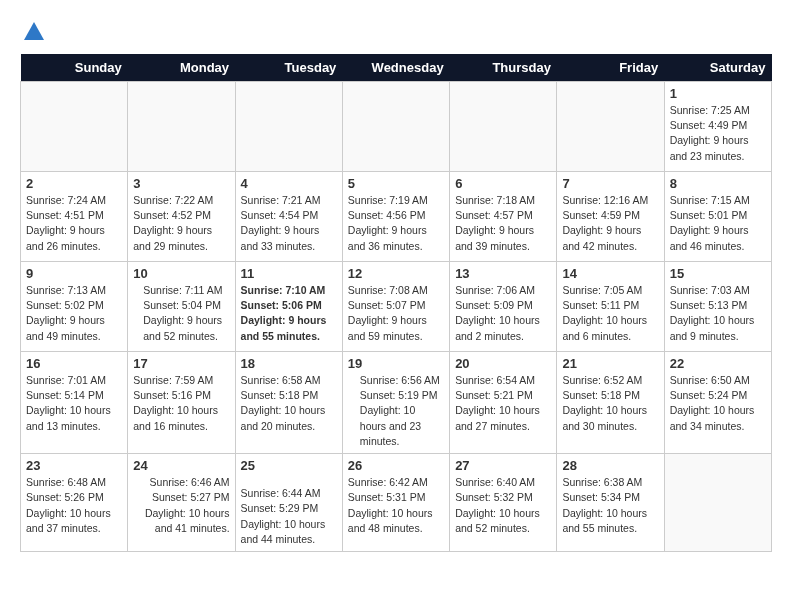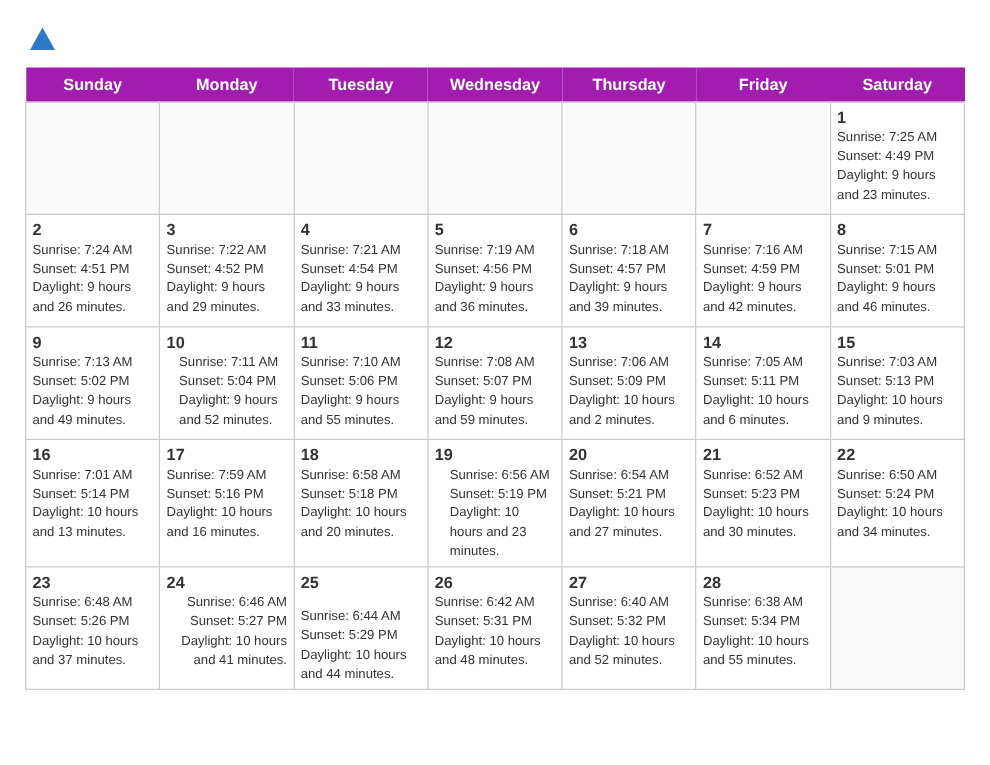--- a/index.html
+++ b/index.html
@@ -46,23 +46,23 @@
     .location {
       font-size: 15px;
       color: #444;
     }
     table {
       width: 100%;
       border-collapse: collapse;
       table-layout: fixed;
     }
     th {
-      background-color: #a21caf;
+      background-color: #0f172a;
       color: #fff;
-      text-align: center;
+      text-align: right;
       padding: 6px 6px;
       font-size: 13px;
       font-weight: bold;
     }
     td {
       border: 1px solid #ccc;
       vertical-align: top;
       padding: 4px 5px;
       height: 90px;
       font-size: 10.5px;
@@ -159,21 +159,21 @@
 Daylight: 9 hours and 36 minutes.</div>
         </td>
         <td>
           <span class="day-num">6</span>
           <div class="day-info" style="white-space: pre-line;">Sunrise: 7:18 AM
 Sunset: 4:57 PM
 Daylight: 9 hours and 39 minutes.</div>
         </td>
         <td>
           <span class="day-num">7</span>
-          <div class="day-info" style="white-space: pre-line;">Sunrise: 7:16 AM
+          <div class="day-info" style="white-space: pre-line;">Sunrise: 12:16 AM
 Sunset: 4:59 PM
 Daylight: 9 hours and 42 minutes.</div>
         </td>
         <td>
           <span class="day-num">8</span>
           <div class="day-info" style="white-space: pre-line;">Sunrise: 7:15 AM
 Sunset: 5:01 PM
 Daylight: 9 hours and 46 minutes.</div>
         </td>
       </tr>
@@ -185,21 +185,21 @@
 Daylight: 9 hours and 49 minutes.</div>
         </td>
         <td>
           <span class="day-num">10</span>
           <div class="day-info" style="white-space: pre-line; margin-left: 10px;">Sunrise: 7:11 AM
 Sunset: 5:04 PM
 Daylight: 9 hours and 52 minutes.</div>
         </td>
         <td>
           <span class="day-num">11</span>
-          <div class="day-info" style="white-space: pre-line;">Sunrise: 7:10 AM
+          <div class="day-info" style="white-space: pre-line; font-weight: bold;">Sunrise: 7:10 AM
 Sunset: 5:06 PM
 Daylight: 9 hours and 55 minutes.</div>
         </td>
         <td>
           <span class="day-num">12</span>
           <div class="day-info" style="white-space: pre-line;">Sunrise: 7:08 AM
 Sunset: 5:07 PM
 Daylight: 9 hours and 59 minutes.</div>
         </td>
         <td>
@@ -248,21 +248,21 @@
         </td>
         <td>
           <span class="day-num">20</span>
           <div class="day-info" style="white-space: pre-line;">Sunrise: 6:54 AM
 Sunset: 5:21 PM
 Daylight: 10 hours and 27 minutes.</div>
         </td>
         <td>
           <span class="day-num">21</span>
           <div class="day-info" style="white-space: pre-line;">Sunrise: 6:52 AM
-Sunset: 5:23 PM
+Sunset: 5:18 PM
 Daylight: 10 hours and 30 minutes.</div>
         </td>
         <td>
           <span class="day-num">22</span>
           <div class="day-info" style="white-space: pre-line;">Sunrise: 6:50 AM
 Sunset: 5:24 PM
 Daylight: 10 hours and 34 minutes.</div>
         </td>
       </tr>
       <tr>

